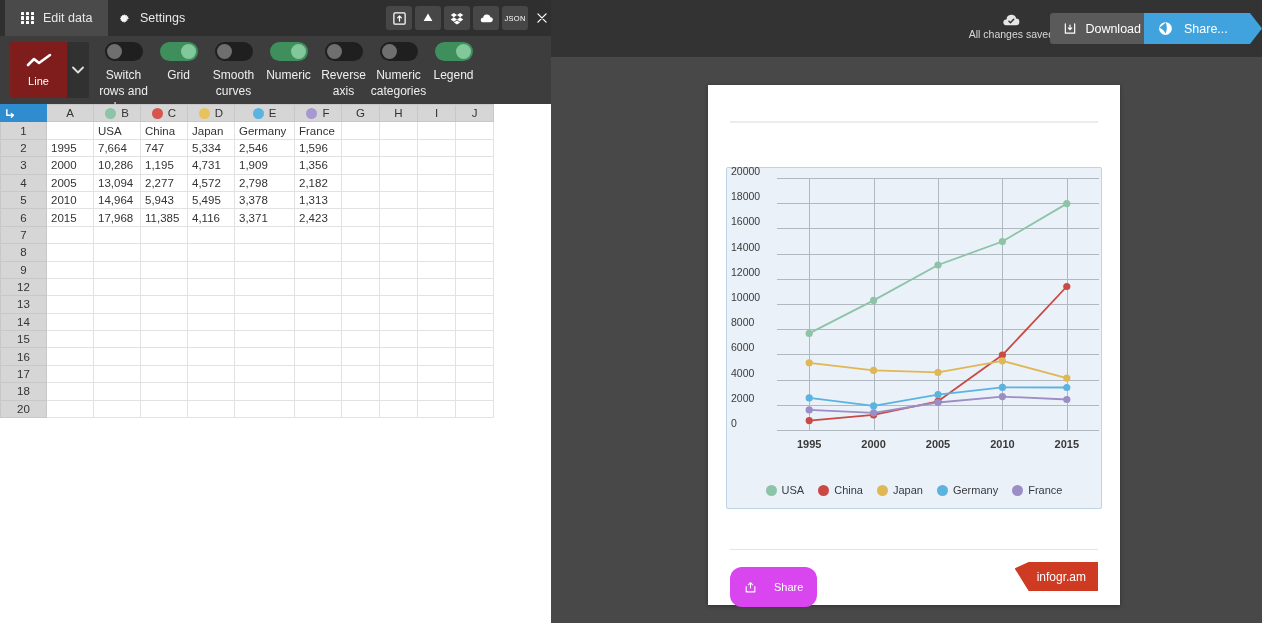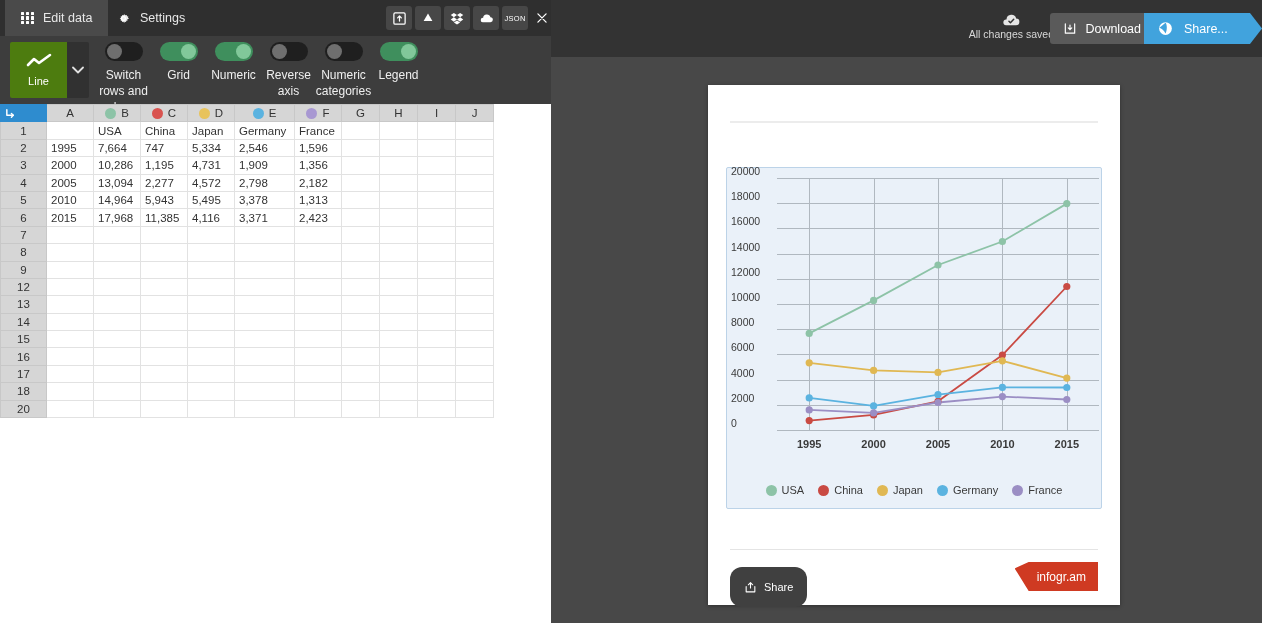--- a/index.html
+++ b/index.html
@@ -36,21 +36,21 @@
     cursor: pointer;
   }
   .icon-btn.plain { background: transparent; }
 
   .editor-toolbar {
     position: absolute; left: 0; top: 36px; width: 551px; height: 68px;
     background: #3d3d3d;
   }
   .charttype {
     position: absolute; left: 10px; top: 6px; width: 57px; height: 56px;
-    background: #4d7c0f; border-radius: 2px 0 0 2px; display: flex;
+    background: #7f1d1d; border-radius: 2px 0 0 2px; display: flex;
     flex-direction: column; align-items: center; justify-content: center;
     gap: 6px; cursor: pointer;
   }
   .charttype-label { color: #fff; font-size: 11px; }
   .charttype-caret {
     position: absolute; left: 67px; top: 6px; width: 22px; height: 56px;
     background: #313131; border-radius: 0 2px 2px 0; display: flex;
     align-items: center; justify-content: center; cursor: pointer;
   }
 
@@ -156,22 +156,22 @@
     justify-content: center; gap: 14px; flex-wrap: wrap;
   }
   .legend-item { display: flex; align-items: center; gap: 5px; cursor: pointer; }
   .legend-dot { width: 11px; height: 11px; border-radius: 50%; }
   .legend-label { font-size: 11px; color: #3a3a3a; }
 
   .card-foot-rule {
     position: absolute; left: 22px; right: 22px; top: 464px; border-top: 1px solid #e4e4e4;
   }
   .btn-share-bottom {
-    position: absolute; left: 22px; top: 482px; height: 40px; background: #404040;
-    border-radius: 12px; display: flex; align-items: center; gap: 7px;
+    position: absolute; left: 22px; top: 482px; height: 40px; background: #d946ef;
+    border-radius: 12px; display: flex; align-items: center; gap: 17px;
     padding: 0 14px; color: #fff; font-size: 11px; cursor: pointer;
   }
   .badge {
     position: absolute; right: 22px; top: 477px; height: 29px; background: #cf3a22;
     color: #fff; font-size: 12px; display: flex; align-items: center;
     padding: 0 12px 0 22px; cursor: pointer;
     clip-path: polygon(14px 0, 100% 0, 100% 100%, 22px 100%, 14px 140%, 14px 100%, 0 22%);
   }
   svg { display: block; }
 </style>
@@ -260,20 +260,26 @@
           <span class="switch">
               <span class="knob"></span>
             </span>
           <span class="toggle-label">Switch rows and columns</span>
         </div>
         <div class="toggle-wrap">
           <span class="switch on">
               <span class="knob"></span>
             </span>
           <span class="toggle-label">Grid</span>
+        </div>
+        <div class="toggle-wrap">
+          <span class="switch">
+              <span class="knob"></span>
+            </span>
+          <span class="toggle-label">Smooth curves</span>
         </div>
         <div class="toggle-wrap">
           <span class="switch on">
               <span class="knob"></span>
             </span>
           <span class="toggle-label">Numeric</span>
         </div>
         <div class="toggle-wrap">
           <span class="switch">
               <span class="knob"></span>

